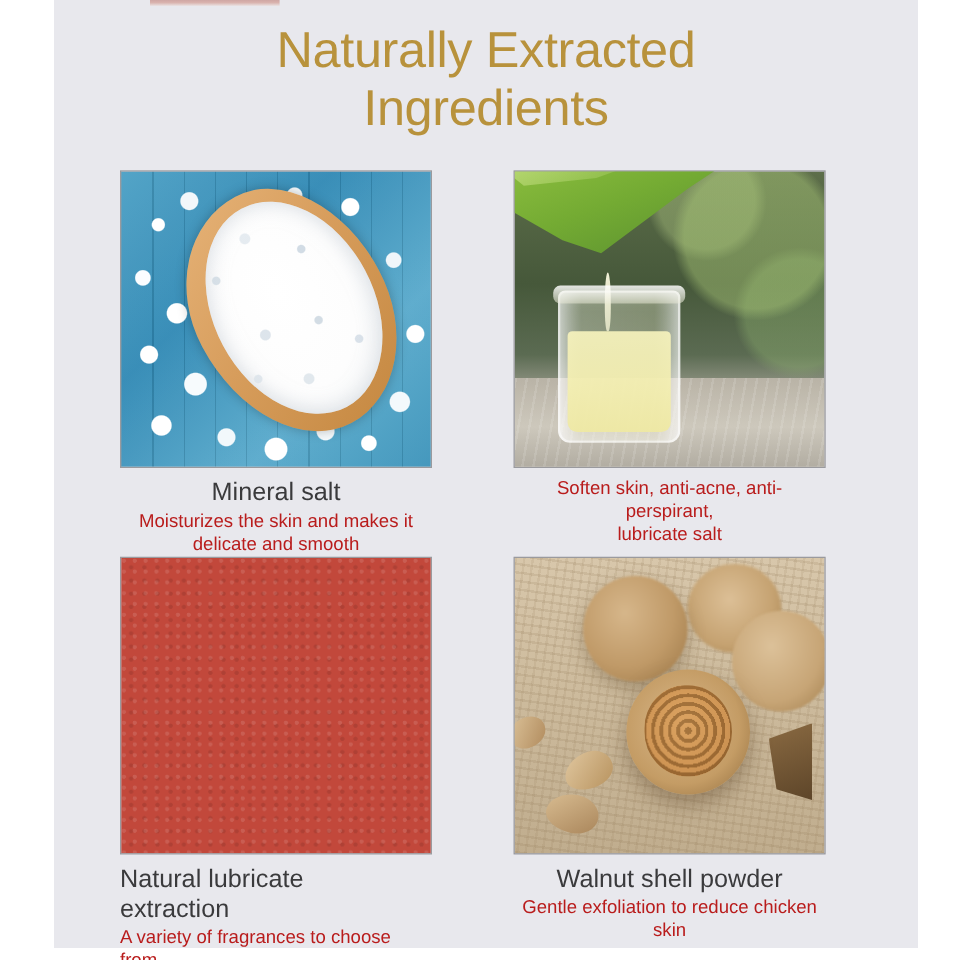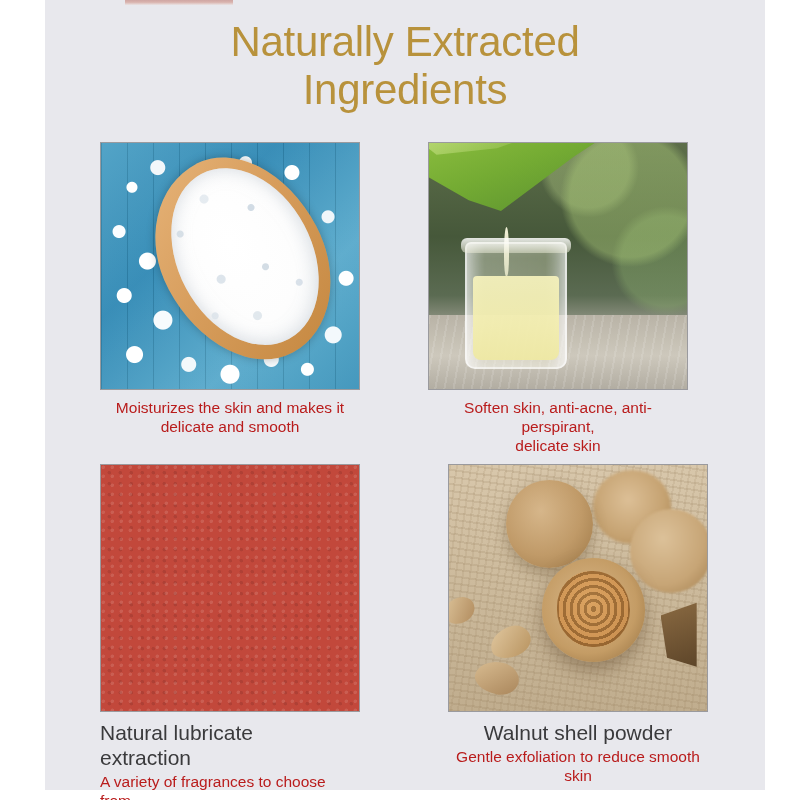--- a/index.html
+++ b/index.html
@@ -54,21 +54,21 @@
     font-weight: 400;
     letter-spacing: -0.3px;
     white-space: pre-line;
   }
 
   
   .card { position: absolute; }
   #card-0 { left: 100px; top: 142px; width: 260px; }
   #card-1 { left: 428px; top: 142px; width: 260px; }
   #card-2 { left: 100px; top: 464px; width: 260px; }
-  #card-3 { left: 448px; top: 464px; width: 260px; }
+  #card-3 { left: 428px; top: 464px; width: 260px; }
 
   .photo {
     position: relative;
     width: 258px;
     height: 246px;
     border: 1px solid #9a9a9e;
     overflow: hidden;
     background: #cfcfd4;
   }
 
@@ -361,41 +361,42 @@
 
   <div class="card" id="card-0">
     <div class="photo">
       <div class="salt-bg"></div>
       <div class="salt-scatter"></div>
       <div class="spoon"></div>
       <div class="spoon-inner"></div>
       <div class="salt-heap"></div>
     </div>
     <div class="caption">
+      <div class="card-title">Mineral salt</div>
       <div class="card-desc">Moisturizes the skin and makes it
 delicate and smooth</div>
     </div>
   </div>
 
   <div class="card" id="card-1">
     <div class="photo">
       <div class="aloe-bg"></div>
       <div class="aloe-ground"></div>
       <div class="aloe-leaf">
         <div class="aloe-leaf-hi"></div>
       </div>
       <div class="aloe-drip"></div>
       <div class="jar">
         <div class="jar-rim"></div>
         <div class="jar-fill"></div>
       </div>
     </div>
     <div class="caption">
       <div class="card-desc">Soften skin, anti-acne, anti-perspirant,
-delicate skin</div>
+lubricate salt</div>
     </div>
   </div>
 
   <div class="card" id="card-2">
     <div class="photo">
       <div class="fruit-bg"></div>
       <div class="fruit-seeds"></div>
     </div>
     <div class="caption left">
       <div class="card-title">Natural lubricate
@@ -412,17 +413,17 @@
       <div class="wn wn-back3"></div>
       <div class="wn-dark"></div>
       <div class="wn wn-main"></div>
       <div class="wn-kernel"></div>
       <div class="wn-shard3"></div>
       <div class="wn-shard1"></div>
       <div class="wn-shard2"></div>
     </div>
     <div class="caption">
       <div class="card-title">Walnut shell powder</div>
-      <div class="card-desc">Gentle exfoliation to reduce smooth skin</div>
+      <div class="card-desc">Gentle exfoliation to reduce chicken skin</div>
     </div>
   </div>
 
 </div>
 
 </body></html>

